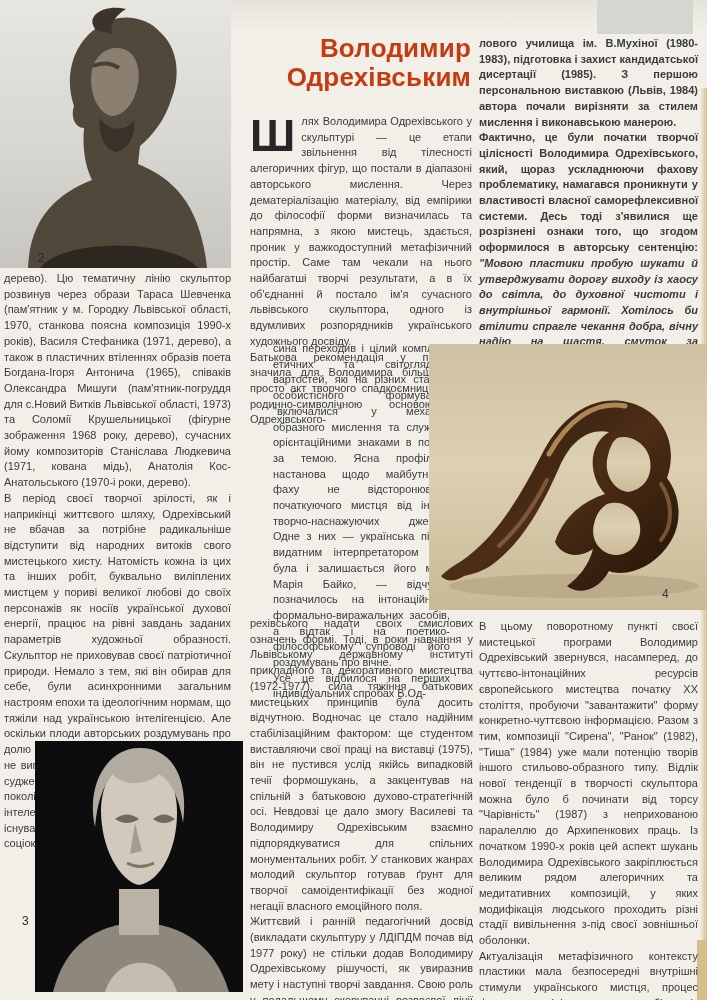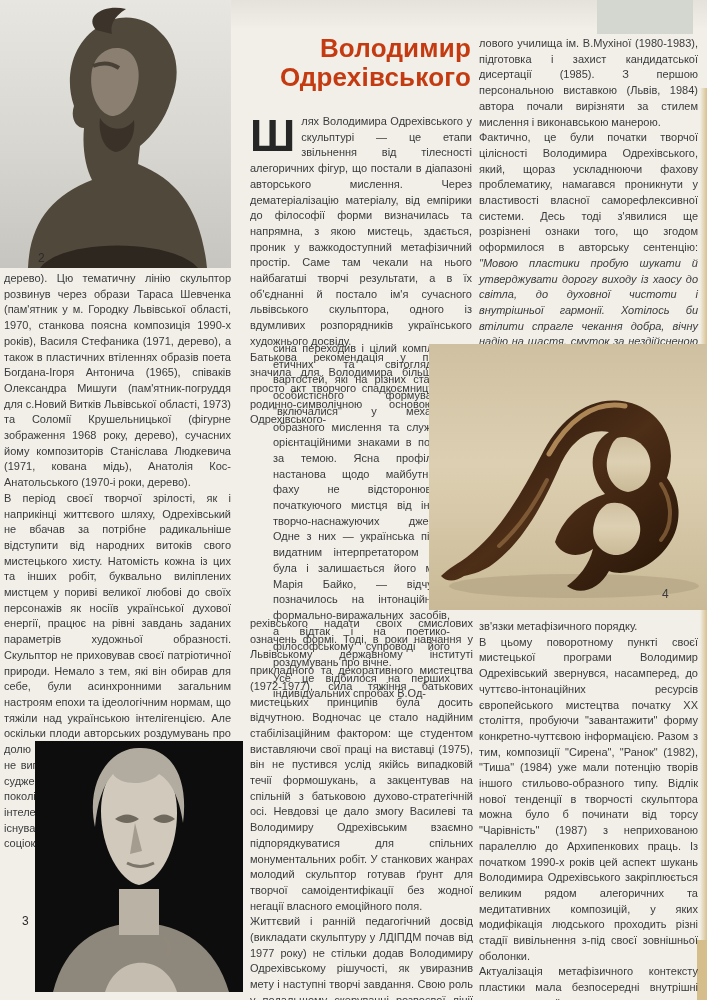--- a/index.html
+++ b/index.html
@@ -57,21 +57,21 @@
                C98,114 88,92 92,70 Z" fill="#948a79" opacity="0.85"></path>
       <path d="M93,66 q14,-6 26,2" stroke="#4a4136" stroke-width="4" fill="none"></path>
       <path d="M100,118 C108,132 126,132 134,120 C136,136 128,150 116,152 C104,150 98,134 100,118 Z" fill="#3a3228"></path>
       <path d="M40,268 C62,238 172,238 198,268 Z" fill="#2d2720"></path>
     </svg>
   </div>
   <div class="figlabel" style="left:38px;top:252px;">2</div>
 
   <div class="title" style="color: rgb(196, 59, 17);">
     <div>Володимир</div>
-    <div>Одрехівського</div>
+    <div>Одрехівським</div>
   </div>
 
   <div class="col lc" style="color: rgb(59, 59, 61);">
     <p>дерево). Цю тематичну лінію скульптор розвинув через образи Тараса Шевченка (пам'ятник у м. Городку Львівської області, 1970, станкова поясна композиція 1990-х років), Василя Стефаника (1971, дерево), а також в пластичних втіленнях образів поета Богдана-Ігоря Антонича (1965), співаків Олександра Мишуги (пам'ятник-погруддя для с.Новий Витків Львівської області, 1973) та Соломії Крушельницької (фігурне зображення 1968 року, дерево), сучасних йому композиторів Станіслава Людкевича (1971, кована мідь), Анатолія Кос-Анатольського (1970-і роки, дерево).</p>
     <p>В період своєї творчої зрілості, як і наприкінці життєвого шляху, Одрехівський не вбачав за потрібне радикальніше відступити від народних витоків свого мистецького хисту. Натомість кожна із цих та інших робіт, буквально виліплених мистцем у пориві великої любові до своїх персонажів як носіїв української духової енергії, працює на рівні завдань заданих параметрів художньої образності. Скульптор не приховував своєї патріотичної природи. Немало з тем, які він обирав для себе, були асинхронними загальним настроям епохи та ідеологічним нормам, що тяжіли над українською інтелігенцією. Але оскільки плоди авторських роздумувань про долю України будувалися на справжньому, не вигаданому емоційному матеріалі, то їм суджено працювати й надалі, даючи новим поколінням вкрай важливу мистецько-інтелектуальну інформацію про форми існування духу в умовах політичних і соціокультурних контраверсій.</p>
   </div>
 
   <div class="col m1" style="color: rgb(59, 59, 61);">
     <p><span class="dropcap">Ш</span><span>лях Володимира Одрехівського у скульптурі — це етапи звільнення від тілесності алегоричних фігур, що постали в діапазоні авторського мислення. Через дематеріалізацію матеріалу, від емпірики до філософії форми визначилась та напрямна, з якою мистець, здається, проник у важкодоступний метафізичний простір. Саме там чекали на нього найбагатші творчі результати, а в їх об'єднанні й постало ім'я сучасного львівського скульптора, одного із вдумливих розпорядників українського художнього досвіду.</span></p>
     <p>Батькова рекомендація у професію значила для Володимира більше, аніж просто акт творчого спадкоємництва. З її родинно-символічною основою на Одрехівського-</p>
@@ -80,21 +80,21 @@
   <div class="col m2" style="color: rgb(59, 59, 61);">
     <p>сина переходив і цілий комплекс етичних та світоглядних вартостей, які на різних стадіях особистісного формування "включалися" у механіку образного мислення та служили орієнтаційними знаками в поході за темою. Ясна профільна настанова щодо майбутнього фаху не відсторонювала початкуючого мистця від інших творчо-наснажуючих джерел. Одне з них — українська пісня, видатним інтерпретатором якої була і залишається його мати Марія Байко, — відчутно позначилось на інтонаційності формально-виражальних засобів, а відтак і на поетико-філософському супроводі його роздумувань про вічне.</p>
     <p>Усе це відбилося на перших індивідуальних спробах В.Од-</p>
   </div>
 
   <div class="col m3" style="color: rgb(59, 59, 61);">
     <p>рехівського надати своїх смислових означень формі. Тоді, в роки навчання у Львівському державному інституті прикладного та декоративного мистецтва (1972-1977), сила тяжіння батькових мистецьких принципів була досить відчутною. Водночас це стало надійним стабілізаційним фактором: ще студентом виставляючи свої праці на виставці (1975), він не пустився услід якійсь випадковій течії формошукань, а закцентував на спільній з батьковою духово-стратегічній осі. Невдовзі це дало змогу Василеві та Володимиру Одрехівським взаємно підпорядкуватися для спільних монументальних робіт. У станкових жанрах молодий скульптор готував ґрунт для творчої самоідентифікації без жодної негації власного емоційного поля.</p>
     <p>Життєвий і ранній педагогічний досвід (викладати скульптуру у ЛДІПДМ почав від 1977 року) не стільки додав Володимиру Одрехівському рішучості, як увиразнив мету і наступні творчі завдання. Свою роль у подальшому скеруванні розвоєвої лінії відіграло й навчання в аспірантурі Ленінградського вищого художньо-промис-</p>
   </div>
 
-  <div class="col r1" style="color: rgb(59, 59, 61);">
+  <div class="col r1" style="color: rgb(59, 59, 61); font-weight: bold;">
     <p>лового училища ім. В.Мухіної (1980-1983), підготовка і захист кандидатської дисертації (1985). З першою персональною виставкою (Львів, 1984) автора почали вирізняти за стилем мислення і виконавською манерою.</p>
     <p><span>Фактично, це були початки творчої цілісності Володимира Одрехівського, який, щораз ускладнюючи фахову проблематику, намагався проникнути у властивості власної саморефлексивної системи. Десь тоді з'явилися ще розрізнені ознаки того, що згодом оформилося в авторську сентенцію: </span><span class="it">"Мовою пластики пробую шукати й утверджувати дорогу виходу із хаосу до світла, до духовної чистоти і внутрішньої гармонії. Хотілось би втілити спрагле чекання добра, вічну надію на щастя, смуток за нездійсненою мрією, пекуче бажання підніматися щораз вище і вище в ім'я світлої духовної ідеї".</span><span> Від зовнішніх характеристик живої натури вела концептуальна нитка, за якою простежувались уже складніші</span></p>
   </div>
 
   <div class="photo" style="left:429px;top:344px;width:278px;height:266px;">
     <svg viewBox="0 0 278 266">
       <defs>
         <linearGradient id="g4" x1="0" y1="0" x2="0" y2="1">
           <stop offset="0" stop-color="#cfc0a1"></stop>
             <stop offset="0.45" stop-color="#ddd0b2"></stop>
@@ -120,21 +120,20 @@
       <path d="M178,160 C194,155 209,166 211,182 C213,198 201,212 185,211 C171,209 161,196 165,180
                C167,170 172,164 178,160 Z" fill="url(#g4)"></path>
       <path d="M120,110 C138,78 164,56 196,62" stroke="#c99f68" stroke-width="5" fill="none" opacity="0.8" stroke-linecap="round"></path>
       <path d="M70,202 C92,182 106,160 118,136" stroke="#a87e4e" stroke-width="4" fill="none" opacity="0.55" stroke-linecap="round"></path>
       <path d="M232,140 C244,158 244,182 232,196" stroke="#b98c55" stroke-width="4" fill="none" opacity="0.5" stroke-linecap="round"></path>
     </svg>
   </div>
   <div class="figlabel" style="left:662px;top:588px;color:#3a3a3a;">4</div>
 
   <div class="col r2" style="color: rgb(59, 59, 61);">
-    <p>зв'язки метафізичного порядку.</p>
     <p>В цьому поворотному пункті своєї мистецької програми Володимир Одрехівський звернувся, насамперед, до чуттєво-інтонаційних ресурсів європейського мистецтва початку XX століття, пробуючи "завантажити" форму конкретно-чуттєвою інформацією. Разом з тим, композиції "Сирена", "Ранок" (1982), "Тиша" (1984) уже мали потенцію творів іншого стильово-образного типу. Відлік нової тенденції в творчості скульптора можна було б починати від торсу "Чарівність" (1987) з неприхованою паралеллю до Архипенкових праць. Із початком 1990-х років цей аспект шукань Володимира Одрехівського закріплюється великим рядом алегоричних та медитативних композицій, у яких модифікація людського проходить різні стадії вивільнення з-під своєї зовнішньої оболонки.</p>
     <p>Актуалізація метафізичного контексту пластики мала безпосередні внутрішні стимули українського мистця, процес фахового зрілішання якого збігся із загостренням сприйняття морально-етичних проблем су-</p>
   </div>
 
   <div class="photo" style="left:35px;top:741px;width:208px;height:251px;">
     <svg viewBox="0 0 208 251">
       <rect width="208" height="251" fill="#0d0d0d"></rect>
       <path d="M18,251 C30,204 60,184 104,181 C148,184 180,204 194,251 Z" fill="#8e887c"></path>
       <rect x="84" y="148" width="40" height="46" fill="#b9b2a5"></rect>
       <path d="M66,70 C66,34 88,14 104,14 C122,14 142,34 142,72 C142,108 126,140 104,144

